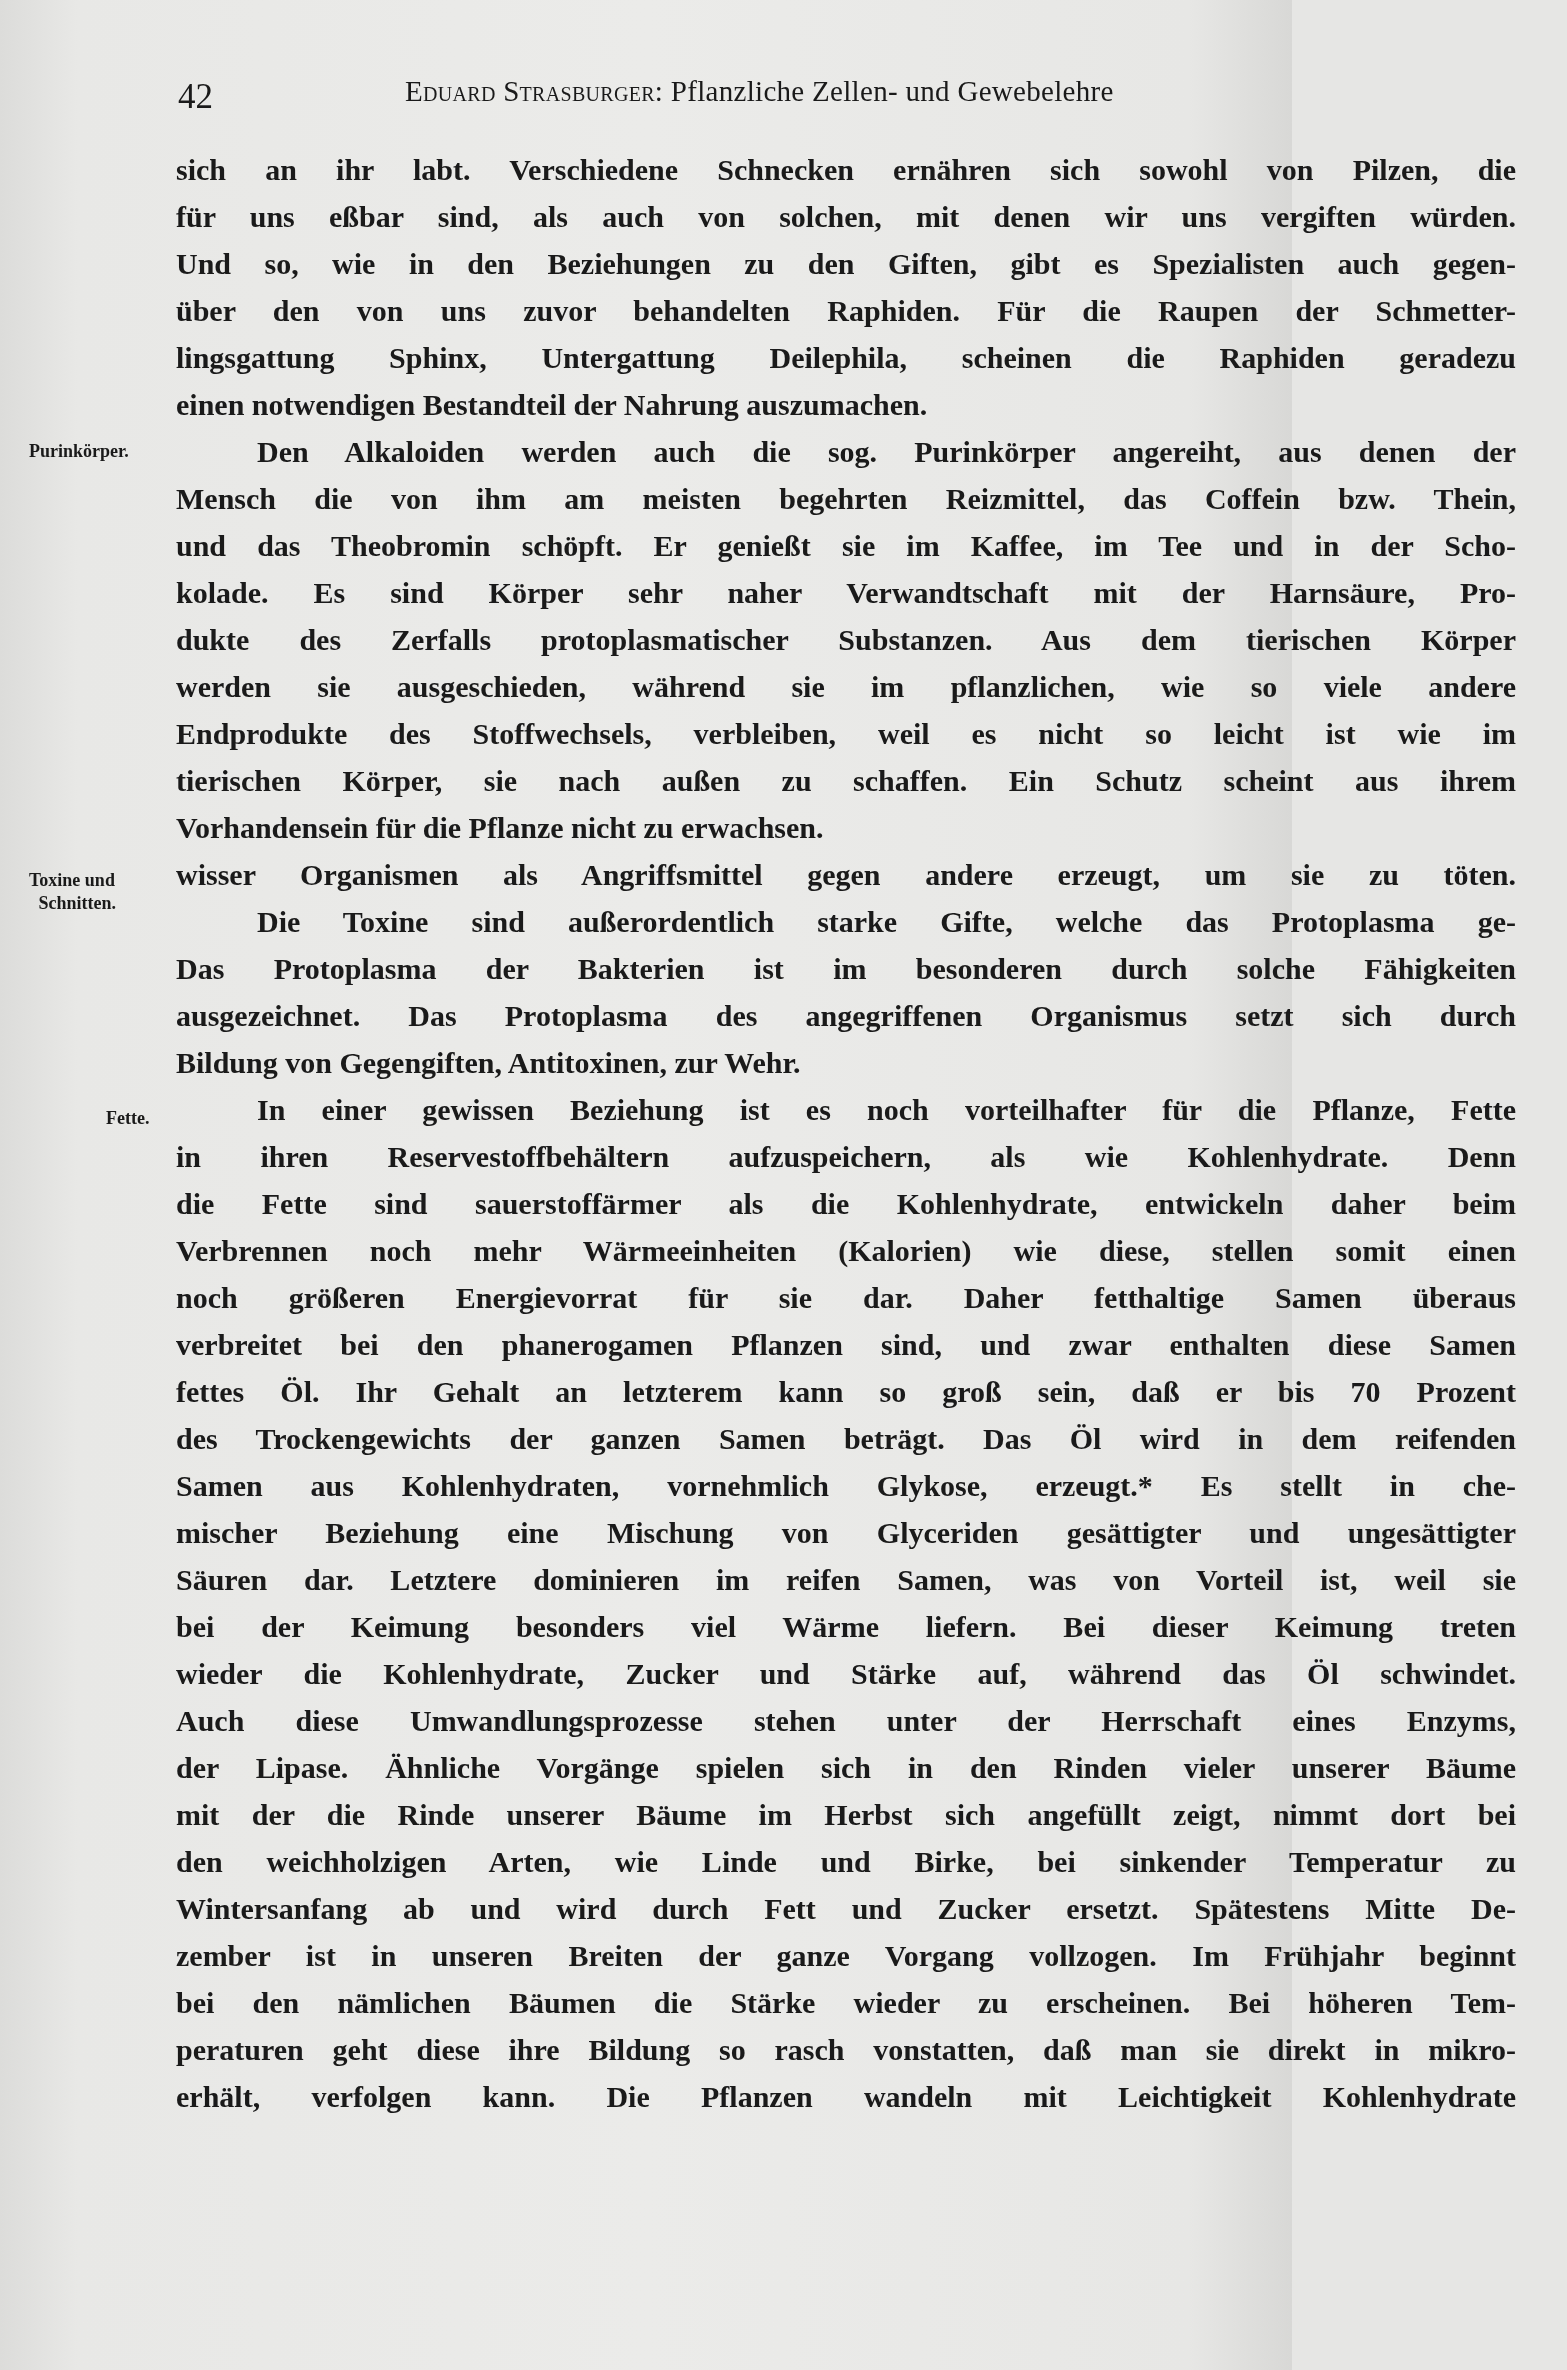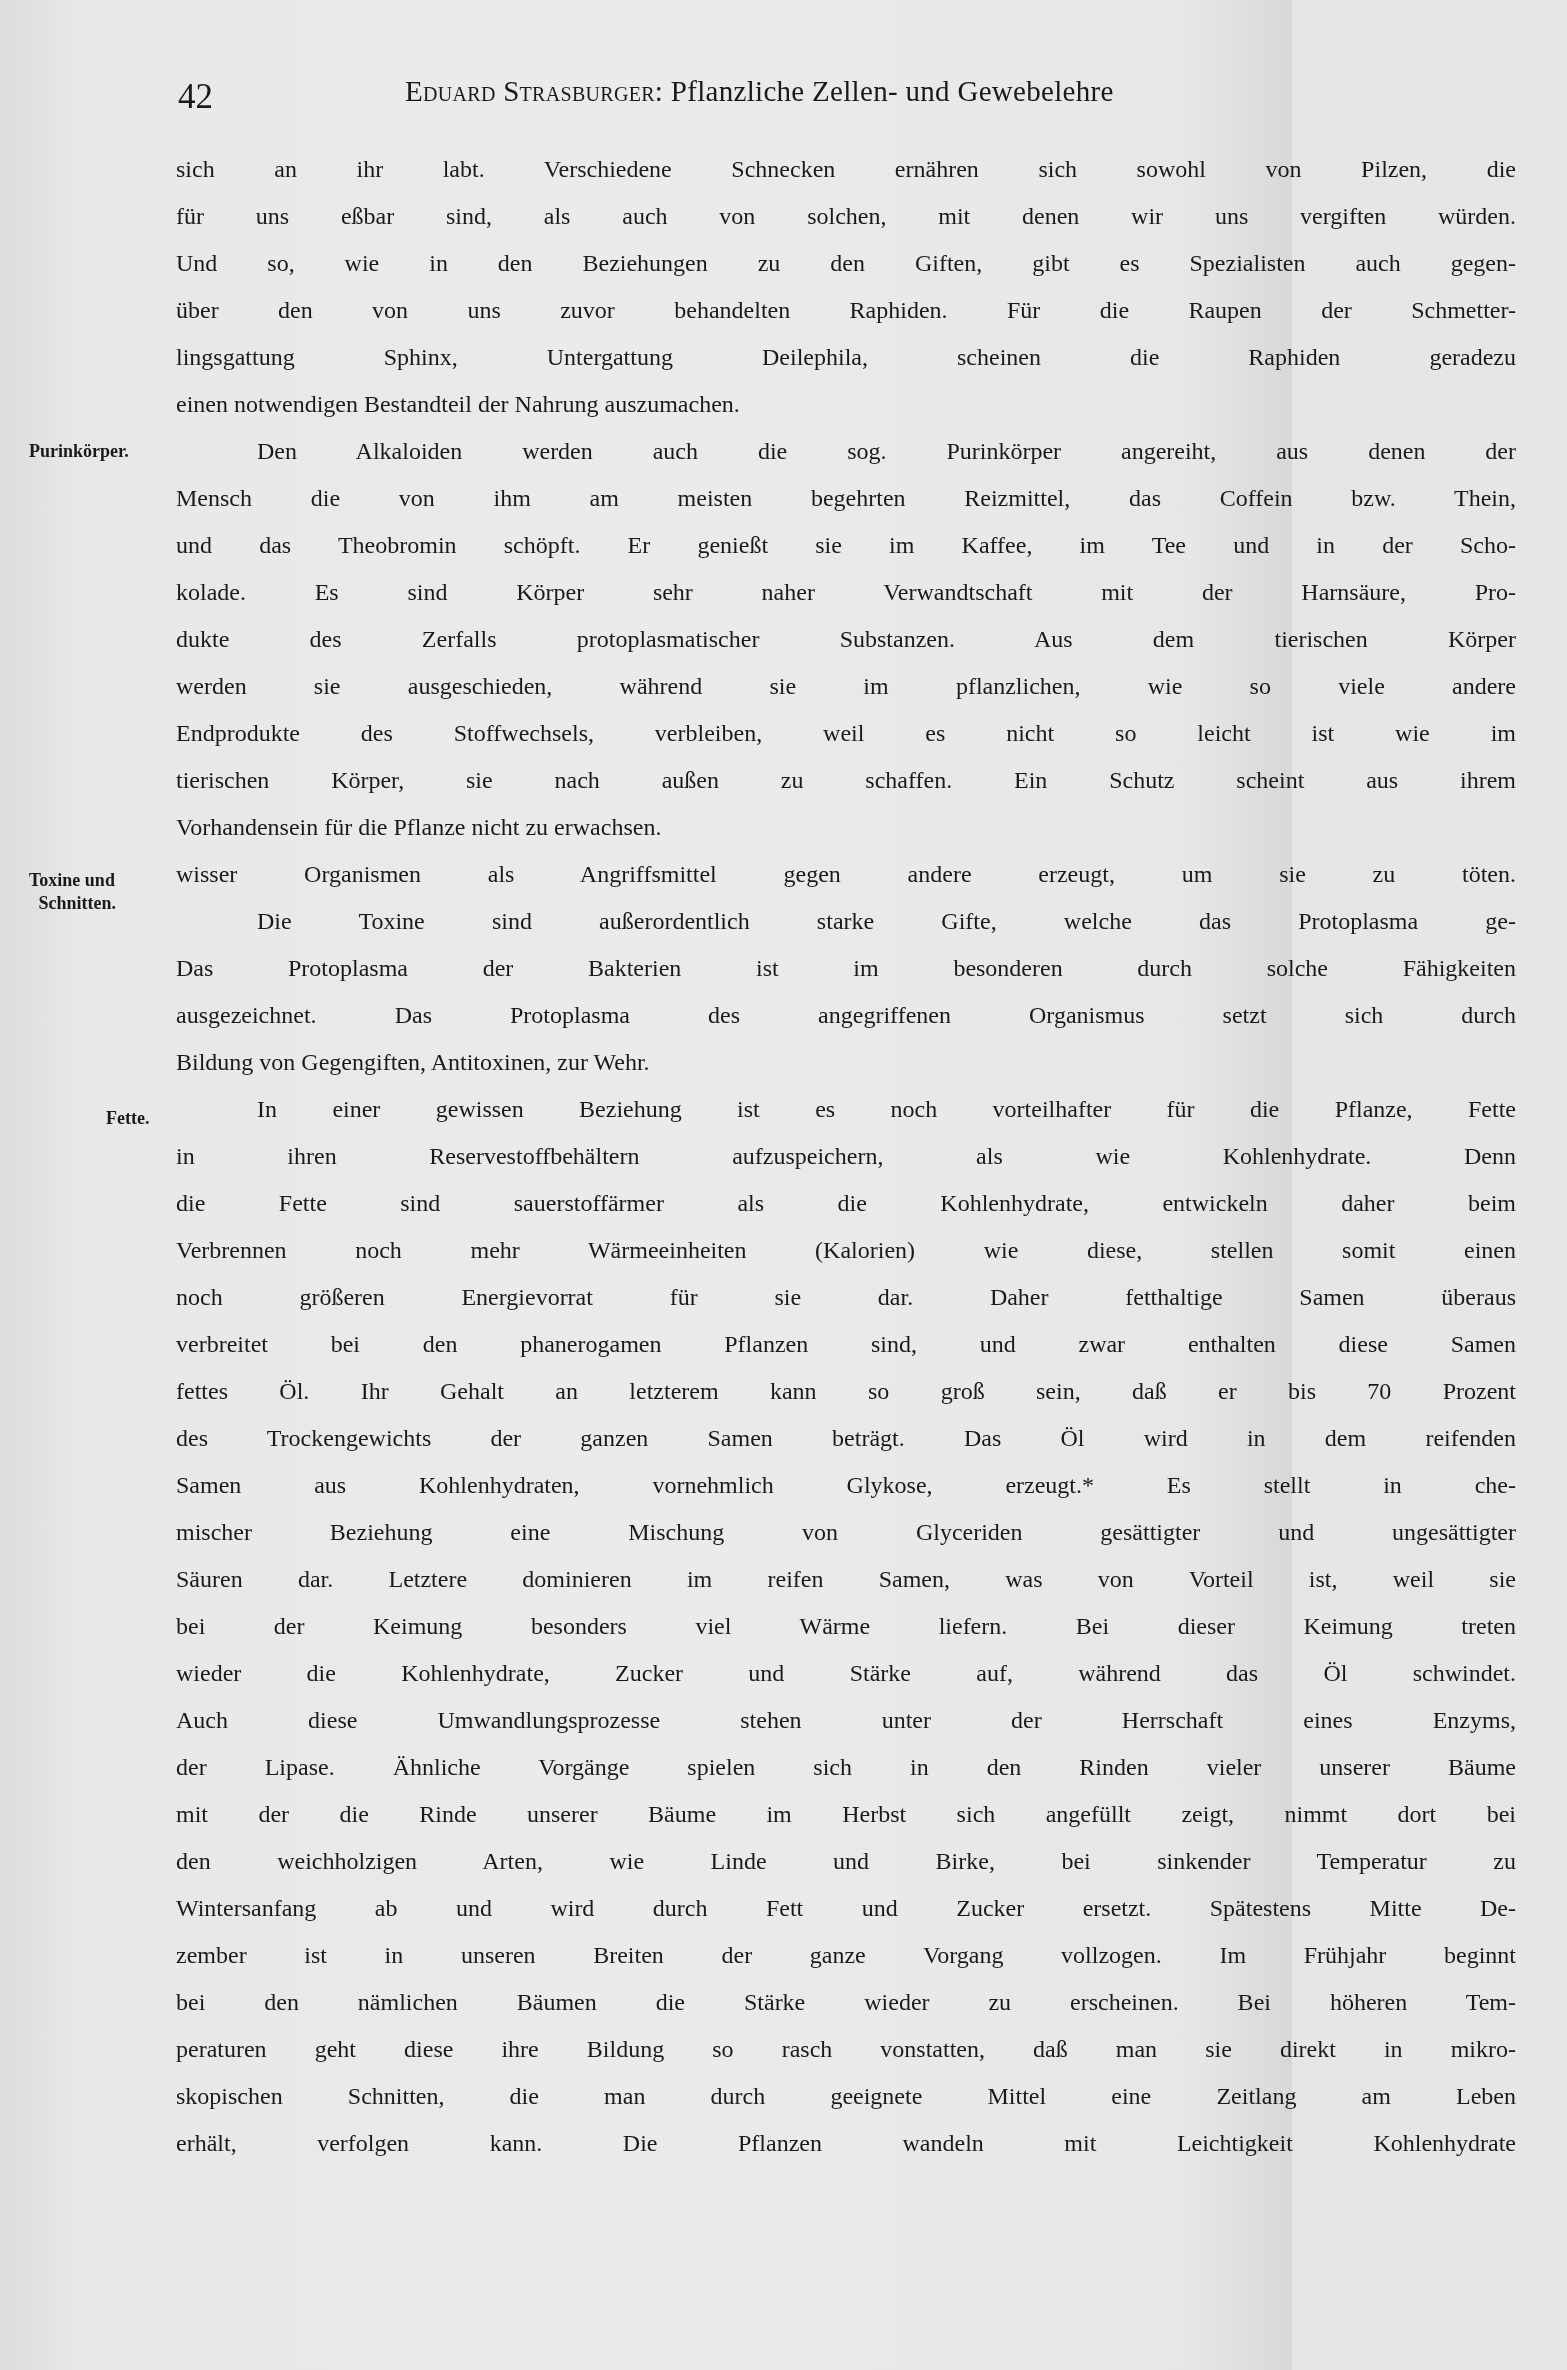--- a/index.html
+++ b/index.html
@@ -40,25 +40,26 @@
   .running-title .sc { font-variant: small-caps; }
   .body-text {
     position: absolute;
     left: 176px;
     top: 146px;
     width: 1340px;
   }
   .line {
     height: 47px;
     line-height: 47px;
-    font-size: 24px;
+    font-size: 30px;
     white-space: nowrap;
     text-align: justify;
     text-align-last: justify;
     overflow: visible;
+    font-weight: bold;
   }
   .line.last { text-align-last: left; }
   .line.indent { padding-left: 81px; }
   .margin-note {
     position: absolute;
     font-size: 18px;
     font-weight: bold;
     line-height: 23px;
     text-align: right;
   }
@@ -115,17 +116,16 @@
     <div class="line">bei der Keimung besonders viel Wärme liefern. Bei dieser Keimung treten</div>
     <div class="line">wieder die Kohlenhydrate, Zucker und Stärke auf, während das Öl schwindet.</div>
     <div class="line">Auch diese Umwandlungsprozesse stehen unter der Herrschaft eines Enzyms,</div>
     <div class="line">der Lipase. Ähnliche Vorgänge spielen sich in den Rinden vieler unserer Bäume</div>
     <div class="line">mit der die Rinde unserer Bäume im Herbst sich angefüllt zeigt, nimmt dort bei</div>
     <div class="line">den weichholzigen Arten, wie Linde und Birke, bei sinkender Temperatur zu</div>
     <div class="line">Wintersanfang ab und wird durch Fett und Zucker ersetzt. Spätestens Mitte De-</div>
     <div class="line">zember ist in unseren Breiten der ganze Vorgang vollzogen. Im Frühjahr beginnt</div>
     <div class="line">bei den nämlichen Bäumen die Stärke wieder zu erscheinen. Bei höheren Tem-</div>
     <div class="line">peraturen geht diese ihre Bildung so rasch vonstatten, daß man sie direkt in mikro-</div>
-    <div class="line">skopischen Schnitten, die man durch geeignete Mittel eine Zeitlang am Leben</div>
     <div class="line">erhält, verfolgen kann. Die Pflanzen wandeln mit Leichtigkeit Kohlenhydrate</div>
   </div>
 </div>
 
 
 </body></html>

